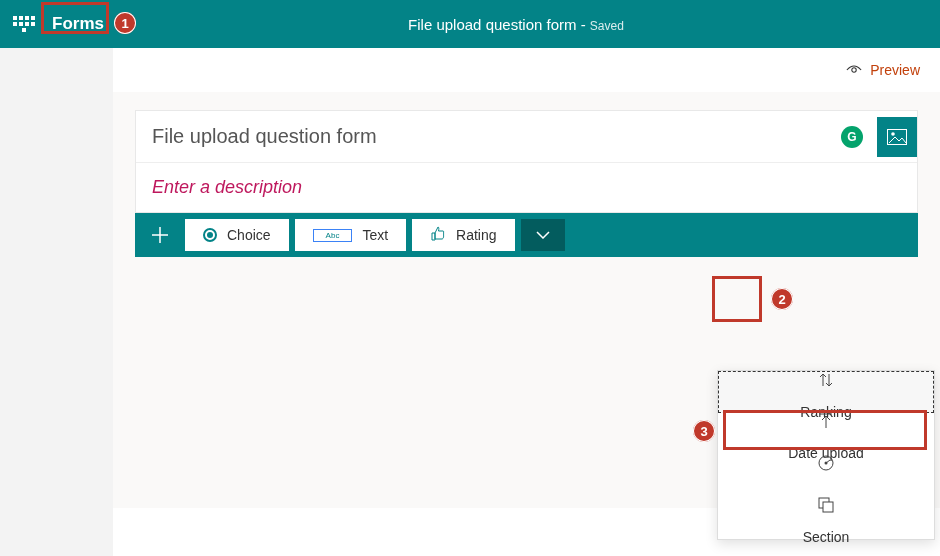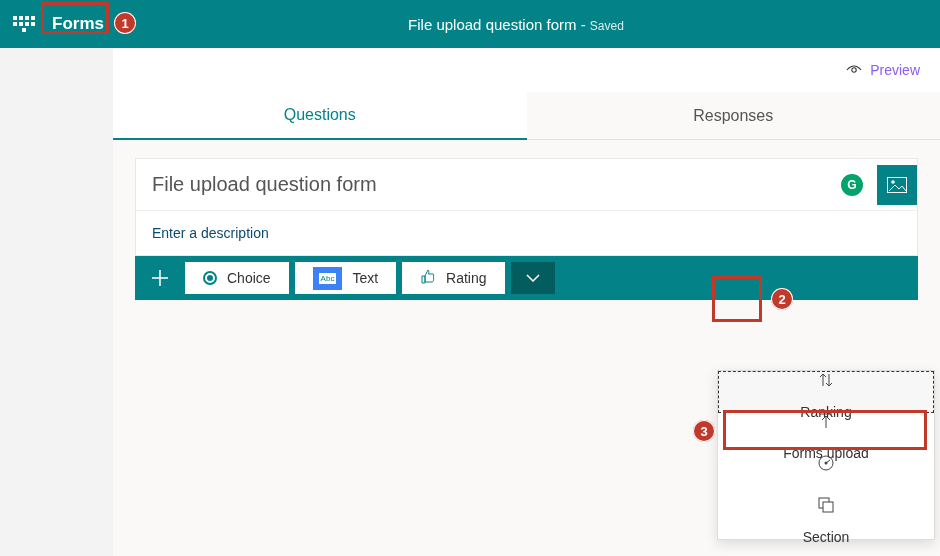--- a/index.html
+++ b/index.html
@@ -28,21 +28,21 @@
       height: 508px;
       position: relative;
     }
     .top-row {
       height: 44px;
       display: flex;
       align-items: center;
       justify-content: flex-end;
       padding: 0 20px;
       font-size: 14px;
-      color: #8b5cf6;
+      color: #c2410c;
     }
     .tab-row {
       height: 48px;
       display: flex;
     }
     .tab {
       flex: 1;
       display: flex;
       align-items: center;
       justify-content: center;
@@ -87,21 +87,21 @@
       width: 22px; height: 22px; border-radius: 50%;
       background: #04a36c; color: #fff; display: flex;
       align-items: center; justify-content: center; font-size: 12px; font-weight: bold;
       margin-right: 6px;
     }
     .img-btn {
       width: 40px; height: 40px; background: #038387;
       display: flex; align-items: center; justify-content: center;
       margin: -14px -16px -14px 8px;
     }
-    .desc-line { padding: 14px 16px; color: #0c4a6e; font-size: 14px; }
+    .desc-line { padding: 14px 16px; color: #be185d; font-size: 18px; font-style: italic; }
 
     .add-row {
       background: #038387;
       height: 44px;
       display: flex;
       align-items: center;
       padding: 0 6px;
       gap: 6px;
     }
     .plus-btn {
@@ -166,21 +166,21 @@
     .annot-box {
       position: absolute;
       border: 3px solid #c0392b;
       z-index: 49;
       pointer-events: none;
     }
 
     .icon-sm { width: 16px; height: 16px; display: inline-flex; align-items: center; justify-content: center; }
     .icon-radio { width: 14px; height: 14px; border: 2px solid #038387; border-radius: 50%; display:inline-flex; align-items:center; justify-content:center;}
     .icon-radio::after { content:''; width:6px; height:6px; background:#038387; border-radius:50%; }
-    .icon-abc { border:6px solid #3b82f6; font-size:8px; padding:1px 2px; color:#038387; }
+    .icon-abc { border:1px solid #3b82f6; font-size:8px; padding:1px 12px; color:#038387; }
     .icon-thumb { color:#038387; font-size: 16px; }
     .icon-cal { color:#038387; }
   </style>
 </head>
 <body>
 
 <div class="header">
   <div class="waffle">
     <span></span>
       <span></span>
@@ -210,28 +210,20 @@
       <span class="icon-sm">
         <svg width="18" height="12" viewBox="0 0 18 12">
             <path d="M1 6 Q9 -3 17 6" stroke="#333" stroke-width="1.2" fill="none"></path>
             <circle cx="9" cy="6" r="2.5" stroke="#333" stroke-width="1.2" fill="none"></circle>
           </svg>
       </span>
       <span>Preview</span>
     </div>
   </div>
 
-  <div class="tab-row">
-    <div class="tab active">
-      <span>Questions</span>
-    </div>
-    <div class="tab inactive">
-      <span>Responses</span>
-    </div>
-  </div>
 
   <div class="form-body">
 
     <div class="title-card">
       <div class="title-line">
         <input class="title-input" value="File upload question form" style="">
         <div class="g-circle">G</div>
         <div class="img-btn">
           <svg width="20" height="16" viewBox="0 0 20 16">
             <rect x="0.5" y="0.5" width="19" height="15" stroke="#fff" fill="none"></rect>
@@ -287,21 +279,21 @@
           </svg>
       </span>
       <span>Ranking</span>
     </div>
     <div class="dropdown-item">
       <span class="icon-sm">
         <svg width="14" height="16" viewBox="0 0 14 16">
             <path d="M7 15 V3 M3 7 L7 3 L11 7 M1 1 H13" stroke="#444" fill="none"></path>
           </svg>
       </span>
-      <span>Forms upload</span>
+      <span>Date upload</span>
     </div>
     <div class="dropdown-item">
       <span class="icon-sm">
         <svg width="16" height="16" viewBox="0 0 16 16">
             <circle cx="8" cy="8" r="7" stroke="#444" fill="none"></circle>
             <path d="M8 8 L12 5" stroke="#444"></path>
             <circle cx="8" cy="8" r="1.5" fill="#444"></circle>
           </svg>
       </span>
     </div>

